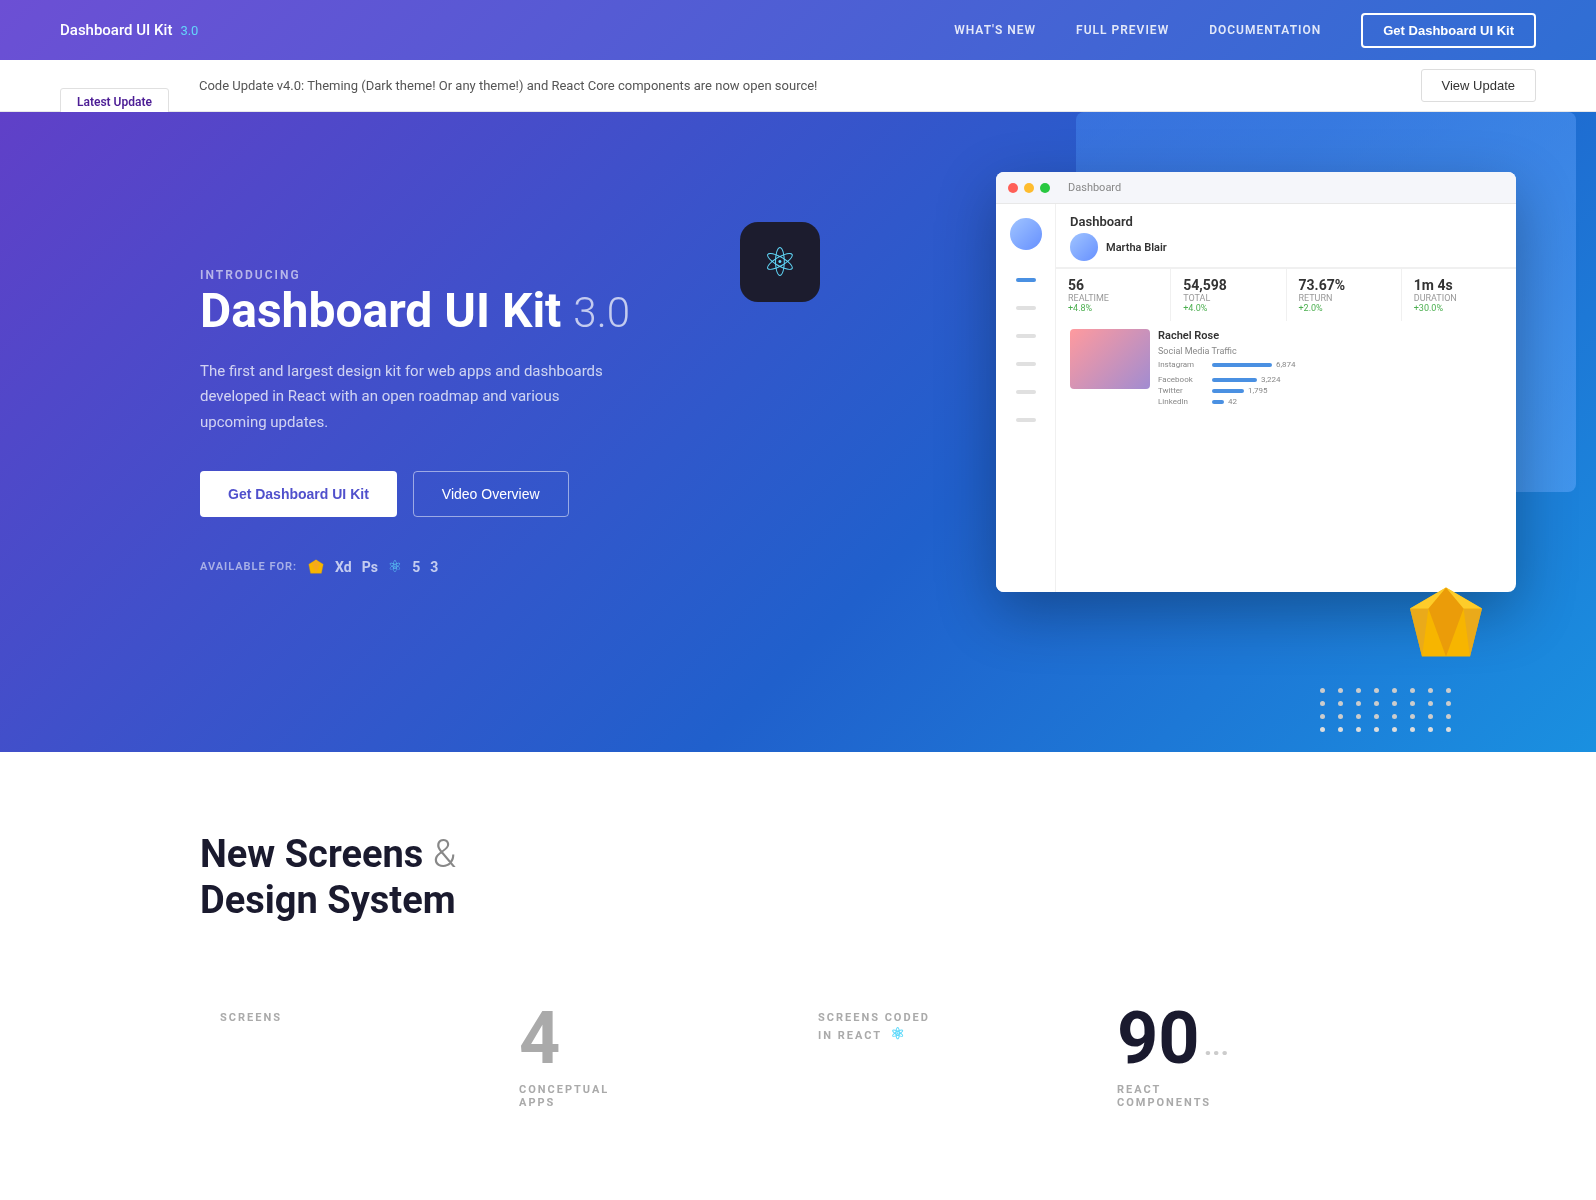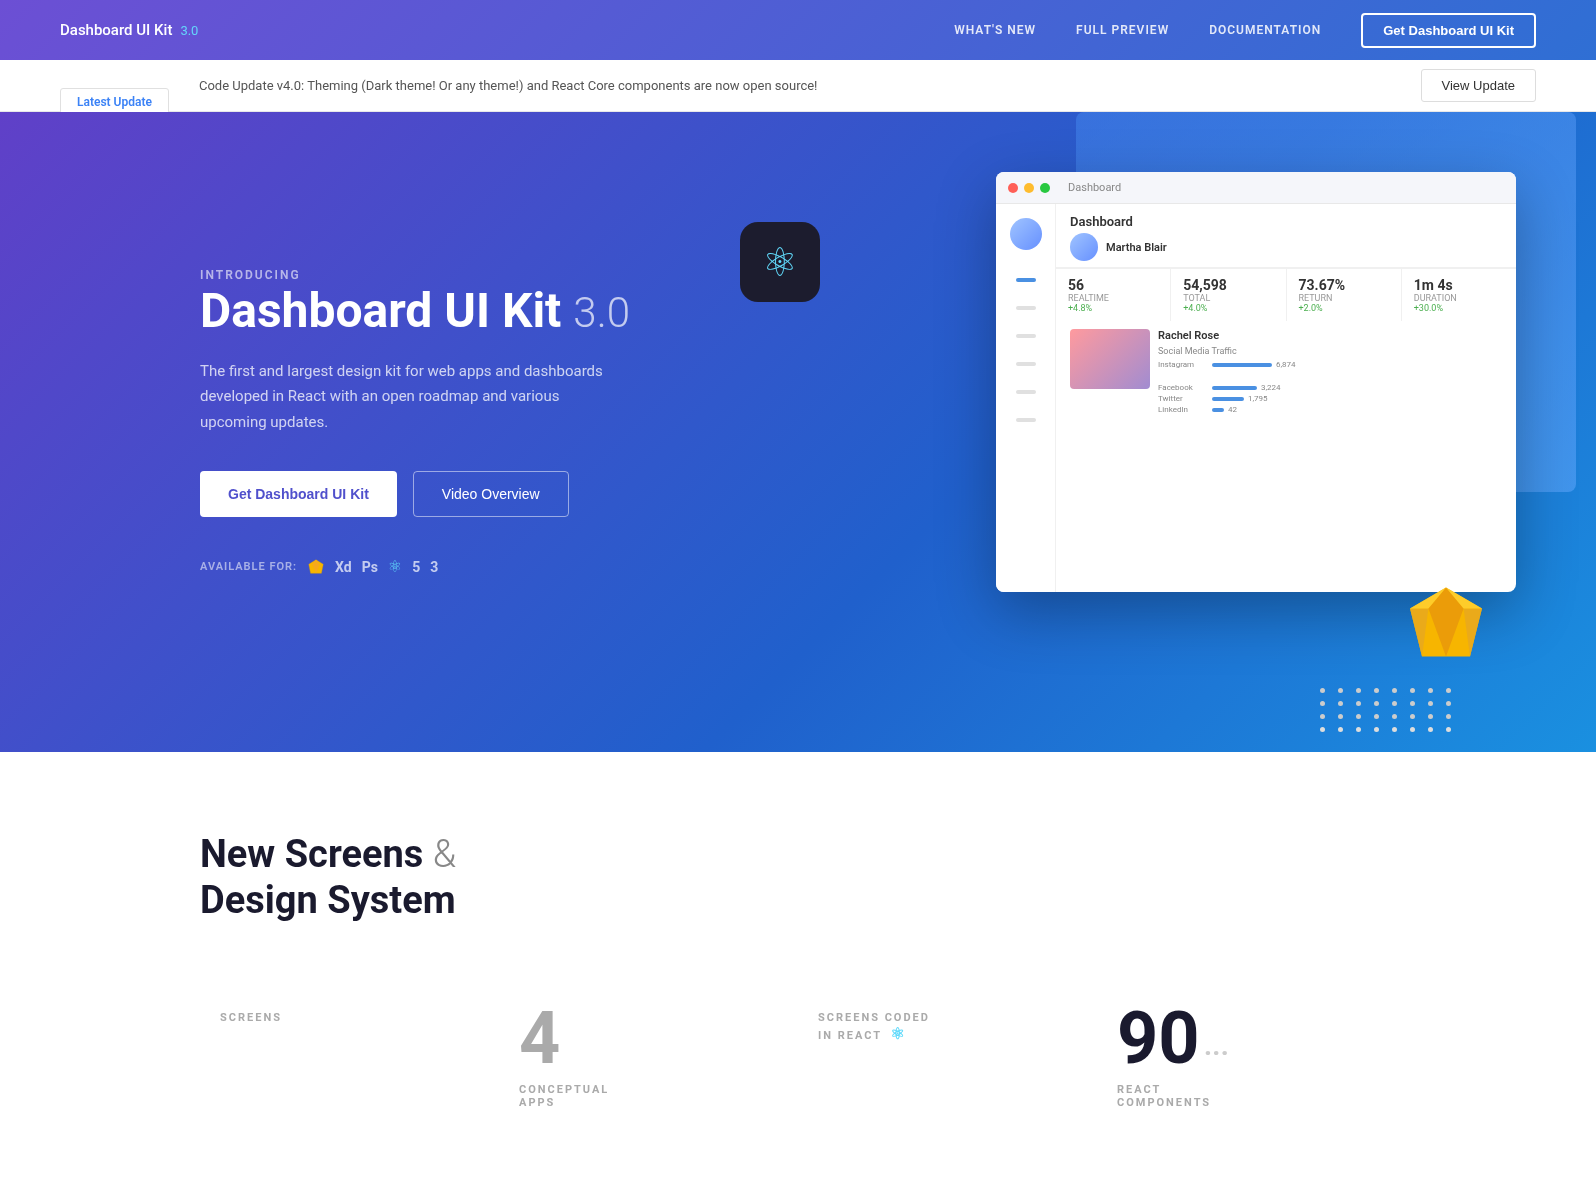--- a/index.html
+++ b/index.html
@@ -61,21 +61,21 @@
       height: 52px;
       padding: 0 60px;
       gap: 0;
     }
     .announcement-tag {
       background: #fff;
       border: 1px solid #e0e0e0;
       padding: 6px 16px;
       font-size: 12px;
       font-weight: 600;
-      color: #3b82f6;
+      color: #4c1d95;
       border-radius: 3px;
       white-space: nowrap;
       margin-top: 32px;
     }
     .announcement-text {
       flex: 1;
       padding: 0 30px;
       font-size: 13px;
       color: #555;
     }
@@ -493,21 +493,21 @@
             <div class="ds-profile-img">
               <div style="width:100%;height:100%;background:linear-gradient(135deg,#ff9a9e,#a18cd1);"></div>
             </div>
             <div class="ds-profile-info">
               <div class="ds-profile-name">Rachel Rose</div>
               <div class="ds-social-stats">
                 <span class="ds-social-stat">Social Media Traffic</span>
               </div>
 
               <div style="margin-top:4px;">
-                <div style="display:flex;align-items:center;gap:4px;margin-bottom:14px;">
+                <div style="display:flex;align-items:center;gap:4px;margin-bottom:6px;">
                   <span style="font-size:8px;width:50px;color:#888;">Instagram</span>
                   <div style="width:60px;height:4px;background:#4a90e2;border-radius:2px;"></div>
                   <span style="font-size:8px;color:#888;">6,874</span>
                 </div>
                 <div style="display:flex;align-items:center;gap:4px;margin-bottom:2px;">
                   <span style="font-size:8px;width:50px;color:#888;">Facebook</span>
                   <div style="width:45px;height:4px;background:#4a90e2;border-radius:2px;"></div>
                   <span style="font-size:8px;color:#888;">3,224</span>
                 </div>
                 <div style="display:flex;align-items:center;gap:4px;margin-bottom:2px;">

